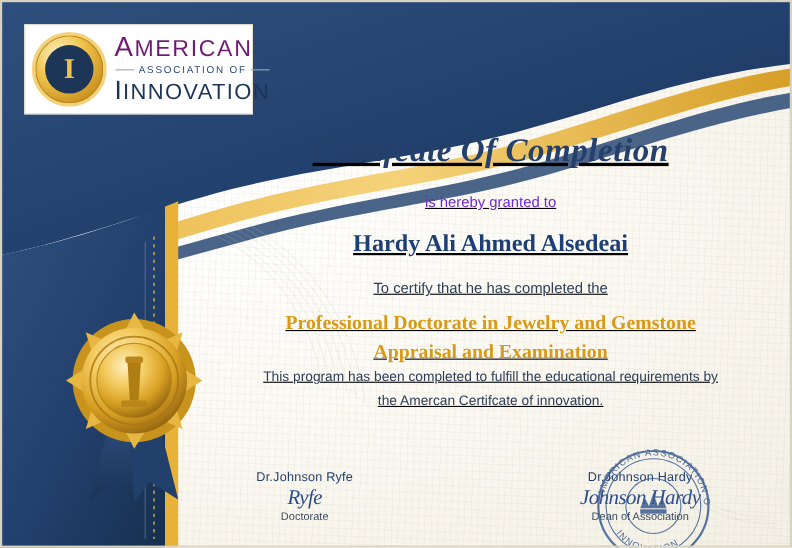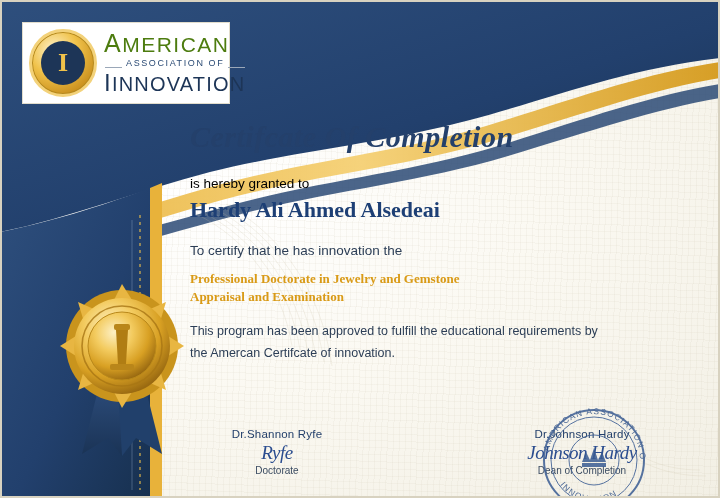--- a/index.html
+++ b/index.html
@@ -109,31 +109,31 @@
     letter-spacing: 0;
   }
   .logo-text {
     margin-left: 7px;
     line-height: 1;
   }
   .logo-l1 {
     font-family: "Liberation Sans", sans-serif;
     font-size: 21px;
     letter-spacing: 1.5px;
-    color: #4d7c0f;
+    color: #701a75;
     font-weight: 500;
   }
   .logo-l1 .cap { font-size: 25px; }
   .logo-l2 {
     font-size: 9px;
     letter-spacing: 1.6px;
     color: #2a4a74;
     margin: 3px 0 3px 1px;
     display: flex;
-    align-items: flex-end;
+    align-items: center;
     gap: 4px;
   }
   .logo-l2 .bar {
     display: inline-block;
     height: 1px;
     background: #9aa7b8;
     flex: 1;
   }
   .logo-l3 {
     font-family: "Liberation Sans", sans-serif;
@@ -143,54 +143,55 @@
     font-weight: 500;
   }
   .logo-l3 .cap { font-size: 24px; }
 
   
   .content {
     position: absolute;
     left: 190px;
     top: 120px;
     width: 512px;
+    text-align: center;
+    text-decoration: underline;
   }
   .title {
     font-family: "Liberation Serif", serif;
     font-style: italic;
     font-weight: bold;
     font-size: 30px;
     color: #24406b;
     letter-spacing: .5px;
     margin-bottom: 22px;
   }
   .granted {
     font-size: 13.5px;
-    color: #000000;
-    margin-bottom: 6px;
+    color: #6d28d9;
+    margin-bottom: 17px;
   }
   .recipient {
     font-family: "Liberation Serif", serif;
     font-weight: bold;
     font-size: 22px;
     color: #1d3f75;
     margin-bottom: 20px;
   }
   .certify {
     font-size: 13.5px;
     color: #2c3e56;
     margin-bottom: 12px;
   }
   .award {
     font-family: "Liberation Serif", serif;
     font-weight: bold;
-    font-size: 13px;
+    font-size: 18px;
     color: #d99a16;
     line-height: 1.42;
-    margin-bottom: 14px;
   }
   .approved {
     font-size: 12.5px;
     color: #2c3e56;
     line-height: 1.75;
   }
 
   
   .seal {
     position: absolute;
@@ -314,27 +315,27 @@
         <span class="bar"></span>
       </div>
       <div class="logo-l3"><span class="cap">I</span><span>INNOVATION</span></div>
     </div>
   </div>
 
   <div class="content">
     <div class="title">Certifcate Of Completion</div>
     <div class="granted">is hereby granted to</div>
     <div class="recipient">Hardy Ali Ahmed Alsedeai</div>
-    <div class="certify">To certify that he has innovation the</div>
+    <div class="certify">To certify that he has completed the</div>
     <div class="award">
       <div>Professional Doctorate in Jewelry and Gemstone</div>
       <div>Appraisal and Examination</div>
     </div>
     <div class="approved">
-      <div>This program has been approved to fulfill the educational requirements by</div>
+      <div>This program has been completed to fulfill the educational requirements by</div>
       <div>the Amercan Certifcate of innovation.</div>
     </div>
   </div>
 
   <svg class="seal" viewBox="0 0 140 185">
 
     <path d="M48,104 L30,176 L56,160 L70,178 L74,112 Z" fill="url(#ribbonG)"></path>
     <path d="M92,104 L110,176 L84,160 L70,178 L66,112 Z" fill="#21406b"></path>
 
     <g>
@@ -353,29 +354,29 @@
       <circle cx="70" cy="68" r="40" fill="none" stroke="#a87614" stroke-width="1.6" opacity=".8"></circle>
       <circle cx="70" cy="68" r="34" fill="url(#sealG)" stroke="#b9881a" stroke-width="1"></circle>
 
       <rect x="62" y="46" width="16" height="6" rx="2" fill="#b9861a"></rect>
       <path d="M64,52 L76,52 L74,86 L66,86 Z" fill="#b07d13"></path>
       <rect x="58" y="86" width="24" height="6" rx="2" fill="#b9861a"></rect>
     </g>
   </svg>
 
   <div class="sig sig-left">
-    <div class="sig-name">Dr.Shannon Ryfe</div>
+    <div class="sig-name">Dr.Johnson Ryfe</div>
     <div class="sig-script">Ryfe</div>
     <div class="sig-role">Doctorate</div>
   </div>
 
   <div class="sig sig-right">
     <div class="sig-name">Dr.Johnson Hardy</div>
     <div class="sig-script">Johnson Hardy</div>
-    <div class="sig-role">Dean of Completion</div>
+    <div class="sig-role">Dean of Association</div>
   </div>
 
   <svg class="stamp" viewBox="0 0 112 112">
     <defs>
       <path id="arcTop" d="M10,56 A46,46 0 0 1 102,56"></path>
       <path id="arcBot" d="M14,56 A42,42 0 0 0 98,56"></path>
     </defs>
     <circle cx="56" cy="56" r="50" fill="none" stroke="#3a5c93" stroke-width="2"></circle>
     <circle cx="56" cy="56" r="43" fill="none" stroke="#3a5c93" stroke-width="1"></circle>
     <circle cx="56" cy="56" r="25" fill="none" stroke="#3a5c93" stroke-width="1"></circle>

